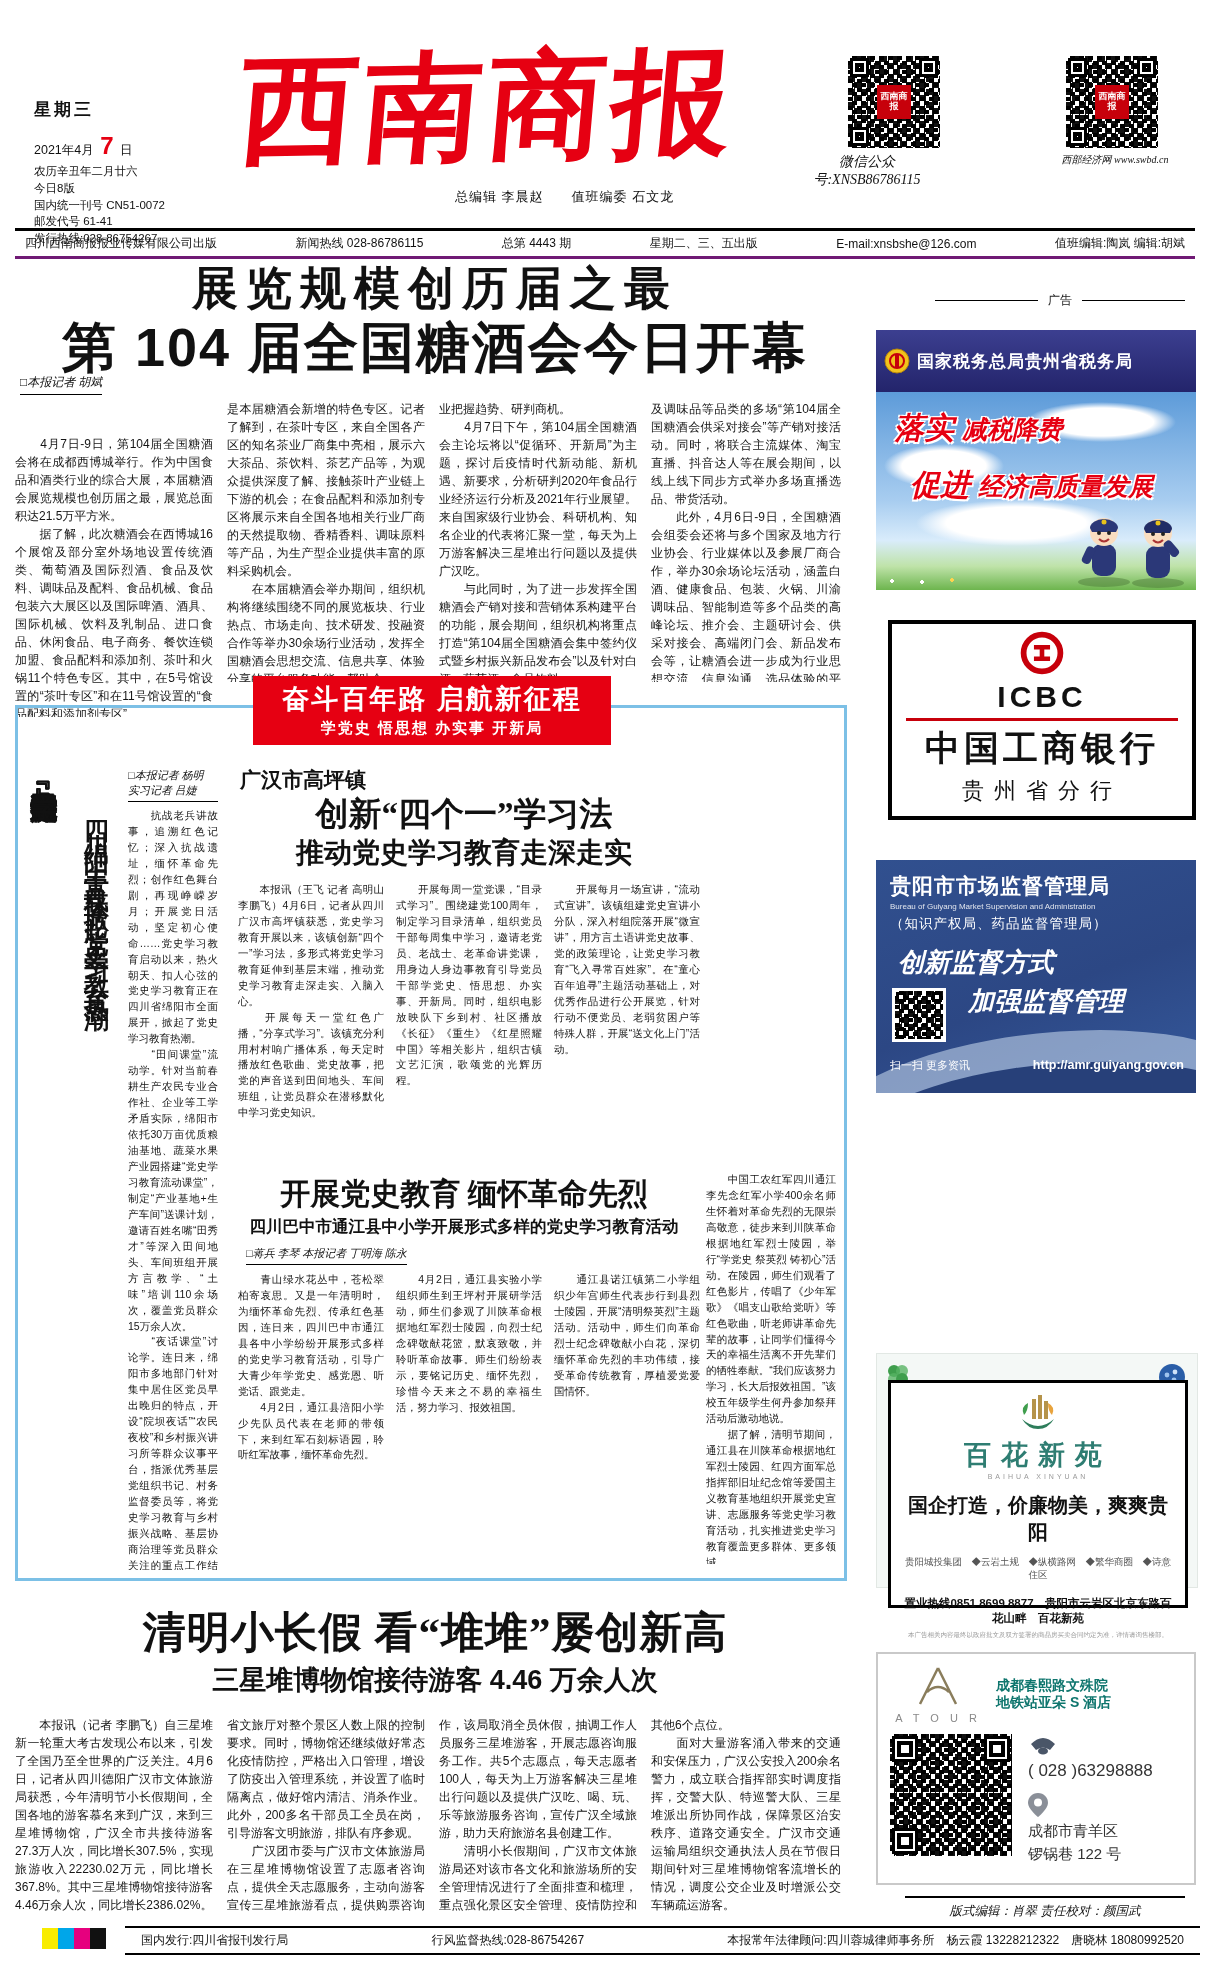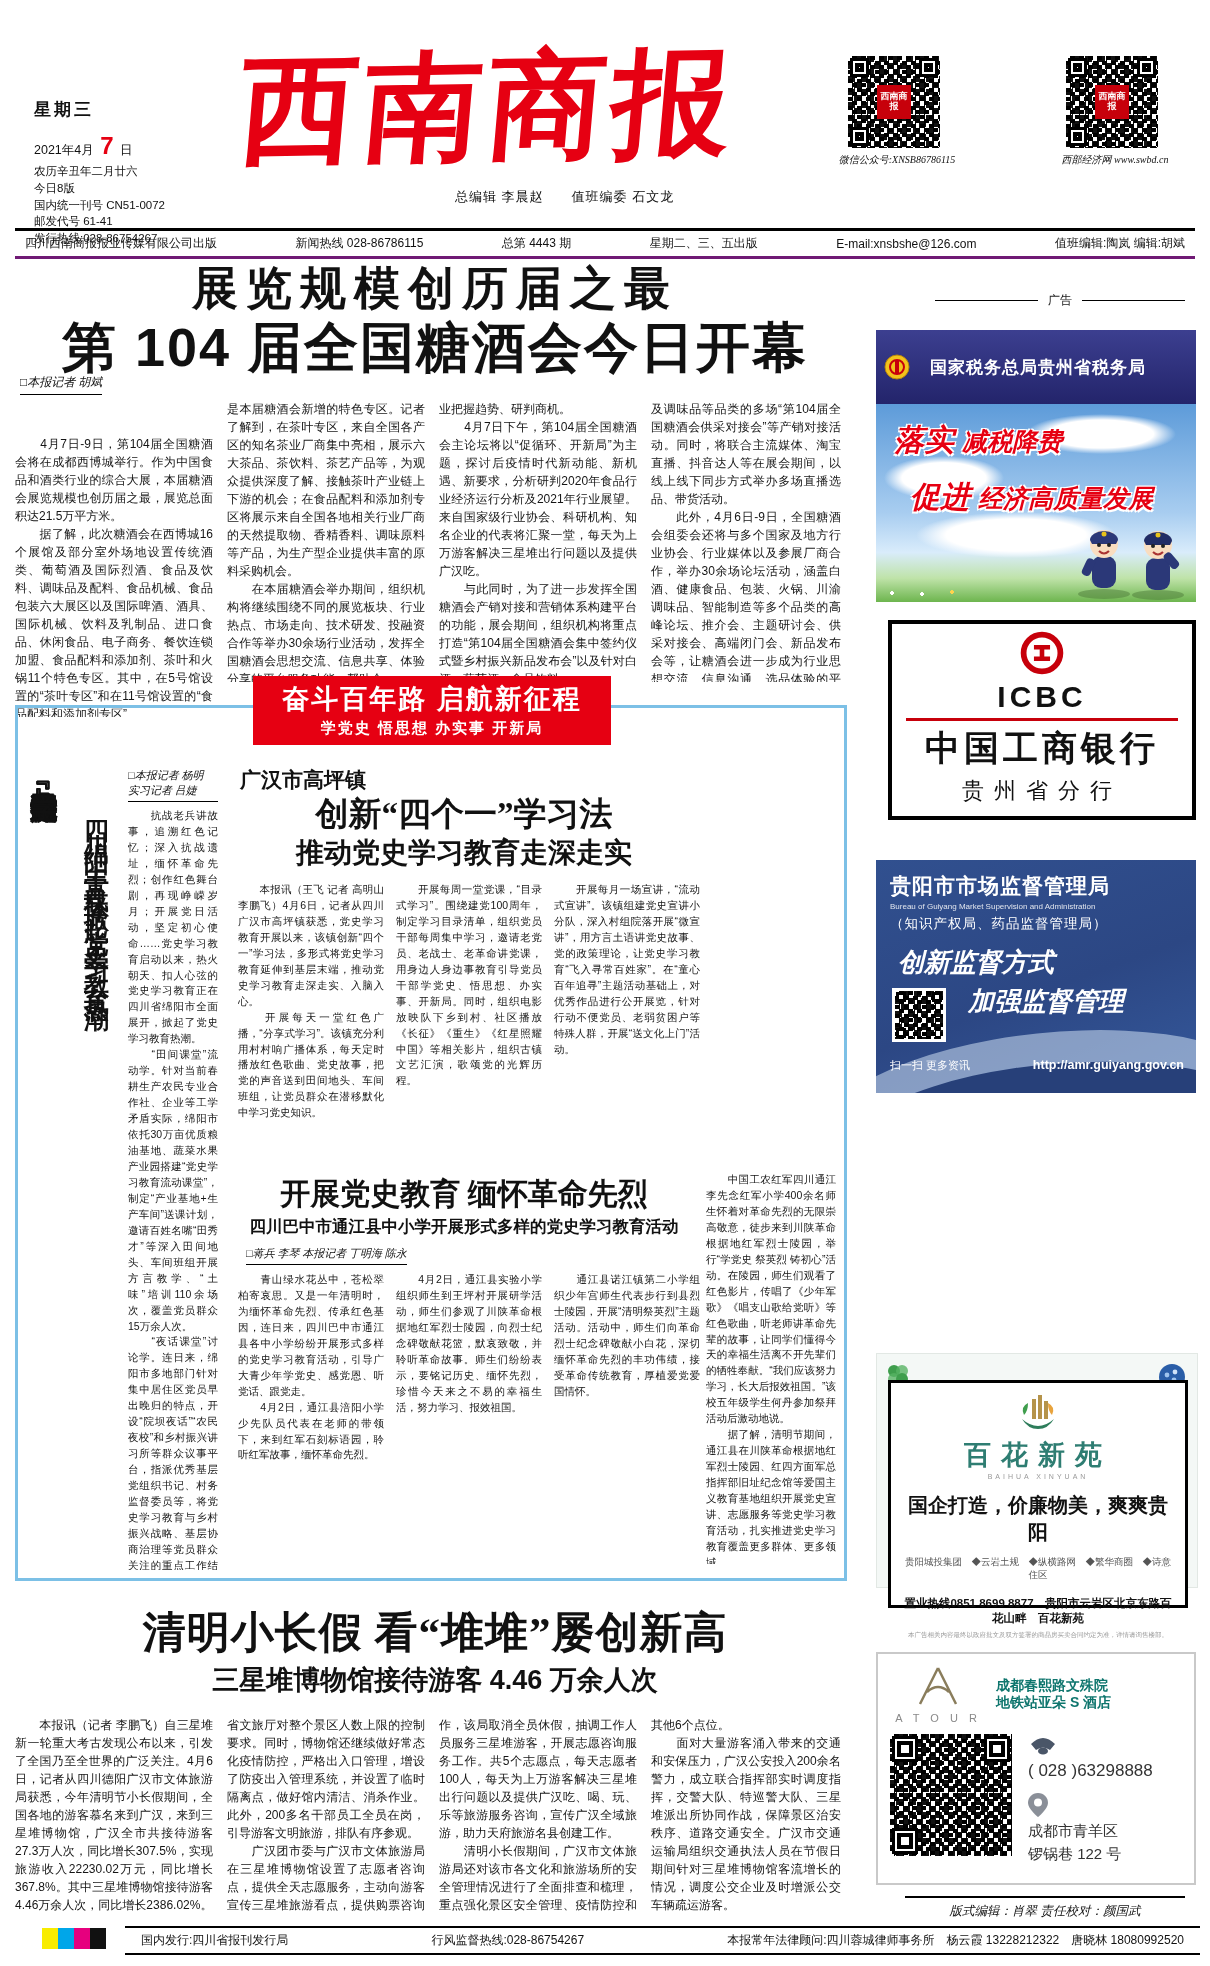--- a/index.html
+++ b/index.html
@@ -33,21 +33,21 @@
   .h-tangjiu1{font-size:46px;font-weight:900;letter-spacing:8px;}
   .h-tangjiu2{font-size:54px;font-weight:900;letter-spacing:2px;}
   .byline{font-size:12px;font-style:italic;font-family:"Liberation Serif",serif;}
   .byline u{text-decoration:none;border-bottom:1px solid #000;padding-bottom:3px;display:inline-block;}
   
   .adlabel{display:flex;align-items:center;font-size:12px;color:#222;}
   .adlabel i{flex:1;height:1px;background:#000;}
   .adlabel span{padding:0 10px;}
   .adbox{box-sizing:border-box;}
   .taxhead{background:linear-gradient(#3c3f90,#23246b);color:#fff;display:flex;align-items:center;
-      padding:24px 8px;gap:20px;font-weight:bold;font-size:17px;letter-spacing:1px;}
+      padding:18px 8px;gap:7px;font-weight:bold;font-size:17px;letter-spacing:1px;}
   .taxbody{position:relative;height:198px;background:linear-gradient(#5d9bd9,#a8cdf0 55%,#d9ecfb 75%,#bfe3a9 88%,#6db54e);overflow:hidden;}
   .cloud{position:absolute;background:radial-gradient(closest-side,#fff 70%,rgba(255,255,255,0));border-radius:50%;}
   .taxline{position:relative;color:#e60012;font-weight:900;font-style:italic;
       text-shadow:1.5px 1.5px 0 #fff,-1.5px -1.5px 0 #fff,1.5px -1.5px 0 #fff,-1.5px 1.5px 0 #fff;}
   .icbcbox{border:4px solid #000;background:#fff;text-align:center;padding:6px 0 10px;}
   .icbc-abbr{font-weight:900;font-size:30px;letter-spacing:4px;}
   .icbc-line{height:3px;background:#c7000b;margin:4px 14px;}
   .icbc-name{font-weight:900;font-size:35px;letter-spacing:4px;}
   .icbc-branch{font-size:22px;letter-spacing:10px;margin-top:4px;}
   .gybox{background:linear-gradient(160deg,#31508f 0%,#2c4784 55%,#35599c 100%);color:#fff;overflow:hidden;position:relative;}
@@ -91,21 +91,21 @@
 
   <div class="abs paper-title" style="left:240px;top:28px;">西南商报</div>
   <div class="abs" style="left:455px;top:188px;font-size:13px;letter-spacing:1px;">总编辑 李晨赵　　值班编委 石文龙</div>
 
   <div class="abs qr" style="left:848px;top:56px;width:92px;height:92px;">
     <i class="f tl"></i>
       <i class="f tr"></i>
       <i class="f bl"></i>
     <b class="c">西南商报</b>
   </div>
-  <div class="abs serif" style="left:832px;top:153px;width:130px;font-size:10px;font-style:italic;text-align:center;">微信公众号:XNSB86786115</div>
+  <div class="abs serif" style="left:802px;top:153px;width:130px;font-size:14px;font-style:italic;text-align:center;">微信公众号:XNSB86786115</div>
   <div class="abs qr" style="left:1066px;top:56px;width:92px;height:92px;">
     <i class="f tl"></i>
       <i class="f tr"></i>
       <i class="f bl"></i>
     <b class="c">西南商报</b>
   </div>
   <div class="abs serif" style="left:1040px;top:153px;width:150px;font-size:10px;font-style:italic;text-align:center;">西部经济网 www.swbd.cn</div>
 
   <div class="abs infobar" style="left:15px;top:228px;width:1160px;">
     <span>四川西南商报报业传媒有限公司出版</span>

